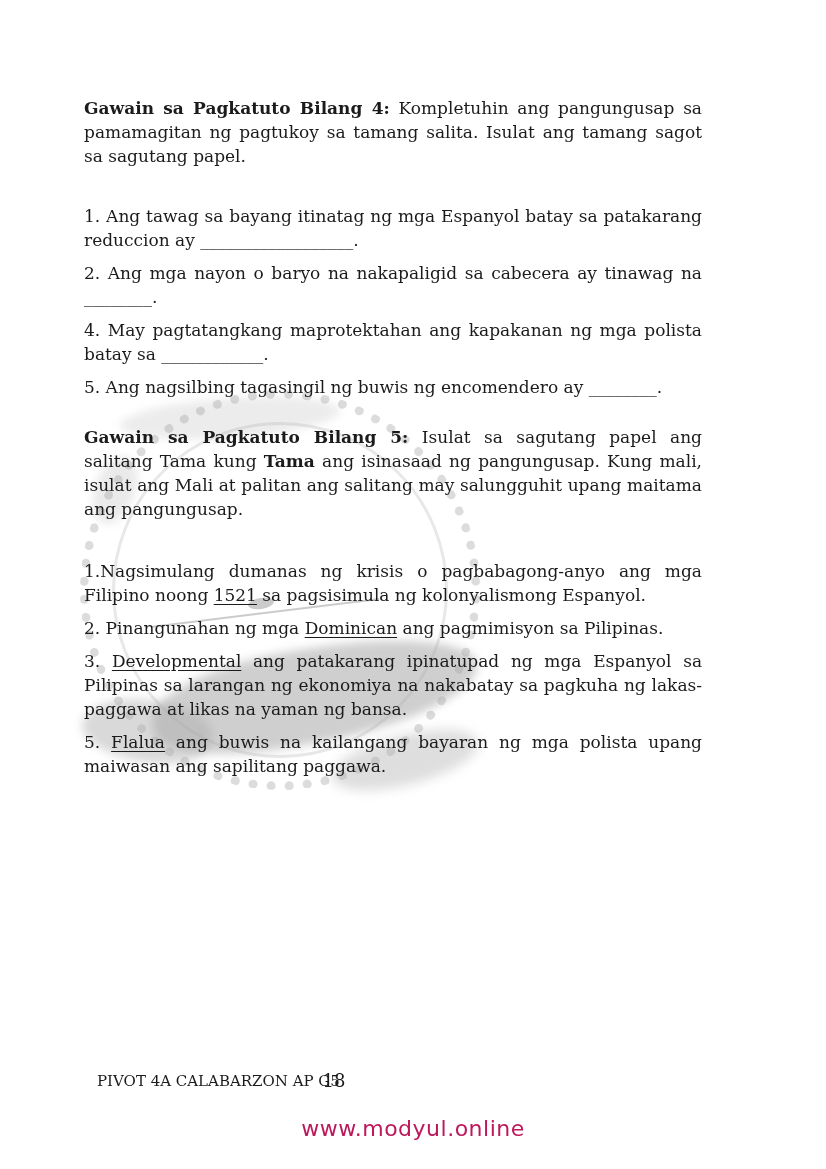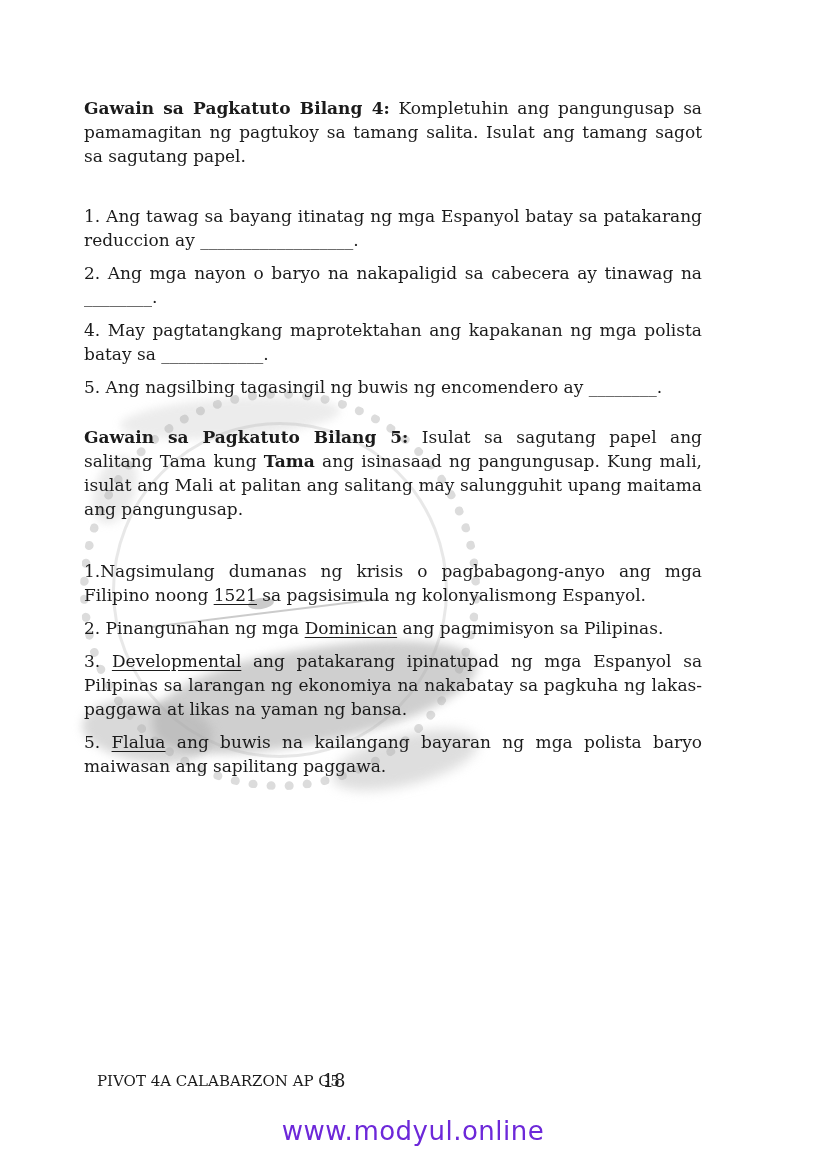--- a/index.html
+++ b/index.html
@@ -136,23 +136,23 @@
     text-align: center;
     font-size: 18px;
     z-index: 2;
   }
   .site-watermark {
     position: absolute;
     left: 0; top: 1116px;
     width: 826px;
     text-align: center;
     font-family: "DejaVu Sans", "Liberation Sans", sans-serif;
-    font-size: 26px;
+    font-size: 22px;
     letter-spacing: 0.5px;
-    color: #6d28d9;
+    color: #be185d;
     z-index: 2;
   }
 </style>
 </head>
 <body>
 
 <div class="page">
 
   <div class="stamp">
     <div class="stamp-fleck-a"></div>
@@ -173,21 +173,21 @@
     <p class="para item"><span>1. Ang tawag sa bayang itinatag ng mga Espanyol batay sa patakarang reduccion ay __________________.</span></p>
     <p class="para item"><span>2. Ang mga nayon o baryo na nakapaligid sa cabecera ay tinawag na ________.</span></p>
     <p class="para item"><span>4. May pagtatangkang maprotektahan ang kapakanan ng mga polista batay sa ____________.</span></p>
     <p class="para item"><span>5. Ang nagsilbing tagasingil ng buwis ng encomendero ay ________.</span></p>
 
     <p class="para a5-header"><span class="b">Gawain sa Pagkatuto Bilang 5:</span><span> Isulat sa sagutang papel ang salitang Tama kung </span><span class="b">Tama</span><span> ang isinasaad ng pangungusap. Kung mali, isulat ang Mali at palitan ang salitang may salungguhit upang maitama ang pangungusap.</span></p>
 
     <p class="para item"><span>1.Nagsimulang dumanas ng krisis o pagbabagong-anyo ang mga Filipino noong </span><span class="u">1521</span><span> sa pagsisimula ng kolonyalismong Espanyol.</span></p>
     <p class="para item"><span>2. Pinangunahan ng mga </span><span class="u">Dominican</span><span> ang pagmimisyon sa Pilipinas.</span></p>
     <p class="para item"><span>3. </span><span class="u">Developmental</span><span> ang patakarang ipinatupad ng mga Espanyol sa Pilipinas sa larangan ng ekonomiya na nakabatay sa pagkuha ng lakas-paggawa at likas na yaman ng bansa.</span></p>
-    <p class="para item"><span>5. </span><span class="u">Flalua</span><span> ang buwis na kailangang bayaran ng mga polista baryo maiwasan ang sapilitang paggawa.</span></p>
+    <p class="para item"><span>5. </span><span class="u">Flalua</span><span> ang buwis na kailangang bayaran ng mga polista upang maiwasan ang sapilitang paggawa.</span></p>
 
   </div>
 
   <div class="footer-module">PIVOT 4A CALABARZON AP G5</div>
   <div class="footer-pagenum">18</div>
   <div class="site-watermark">www.modyul.online</div>
 
 </div>
 
 </body></html>

